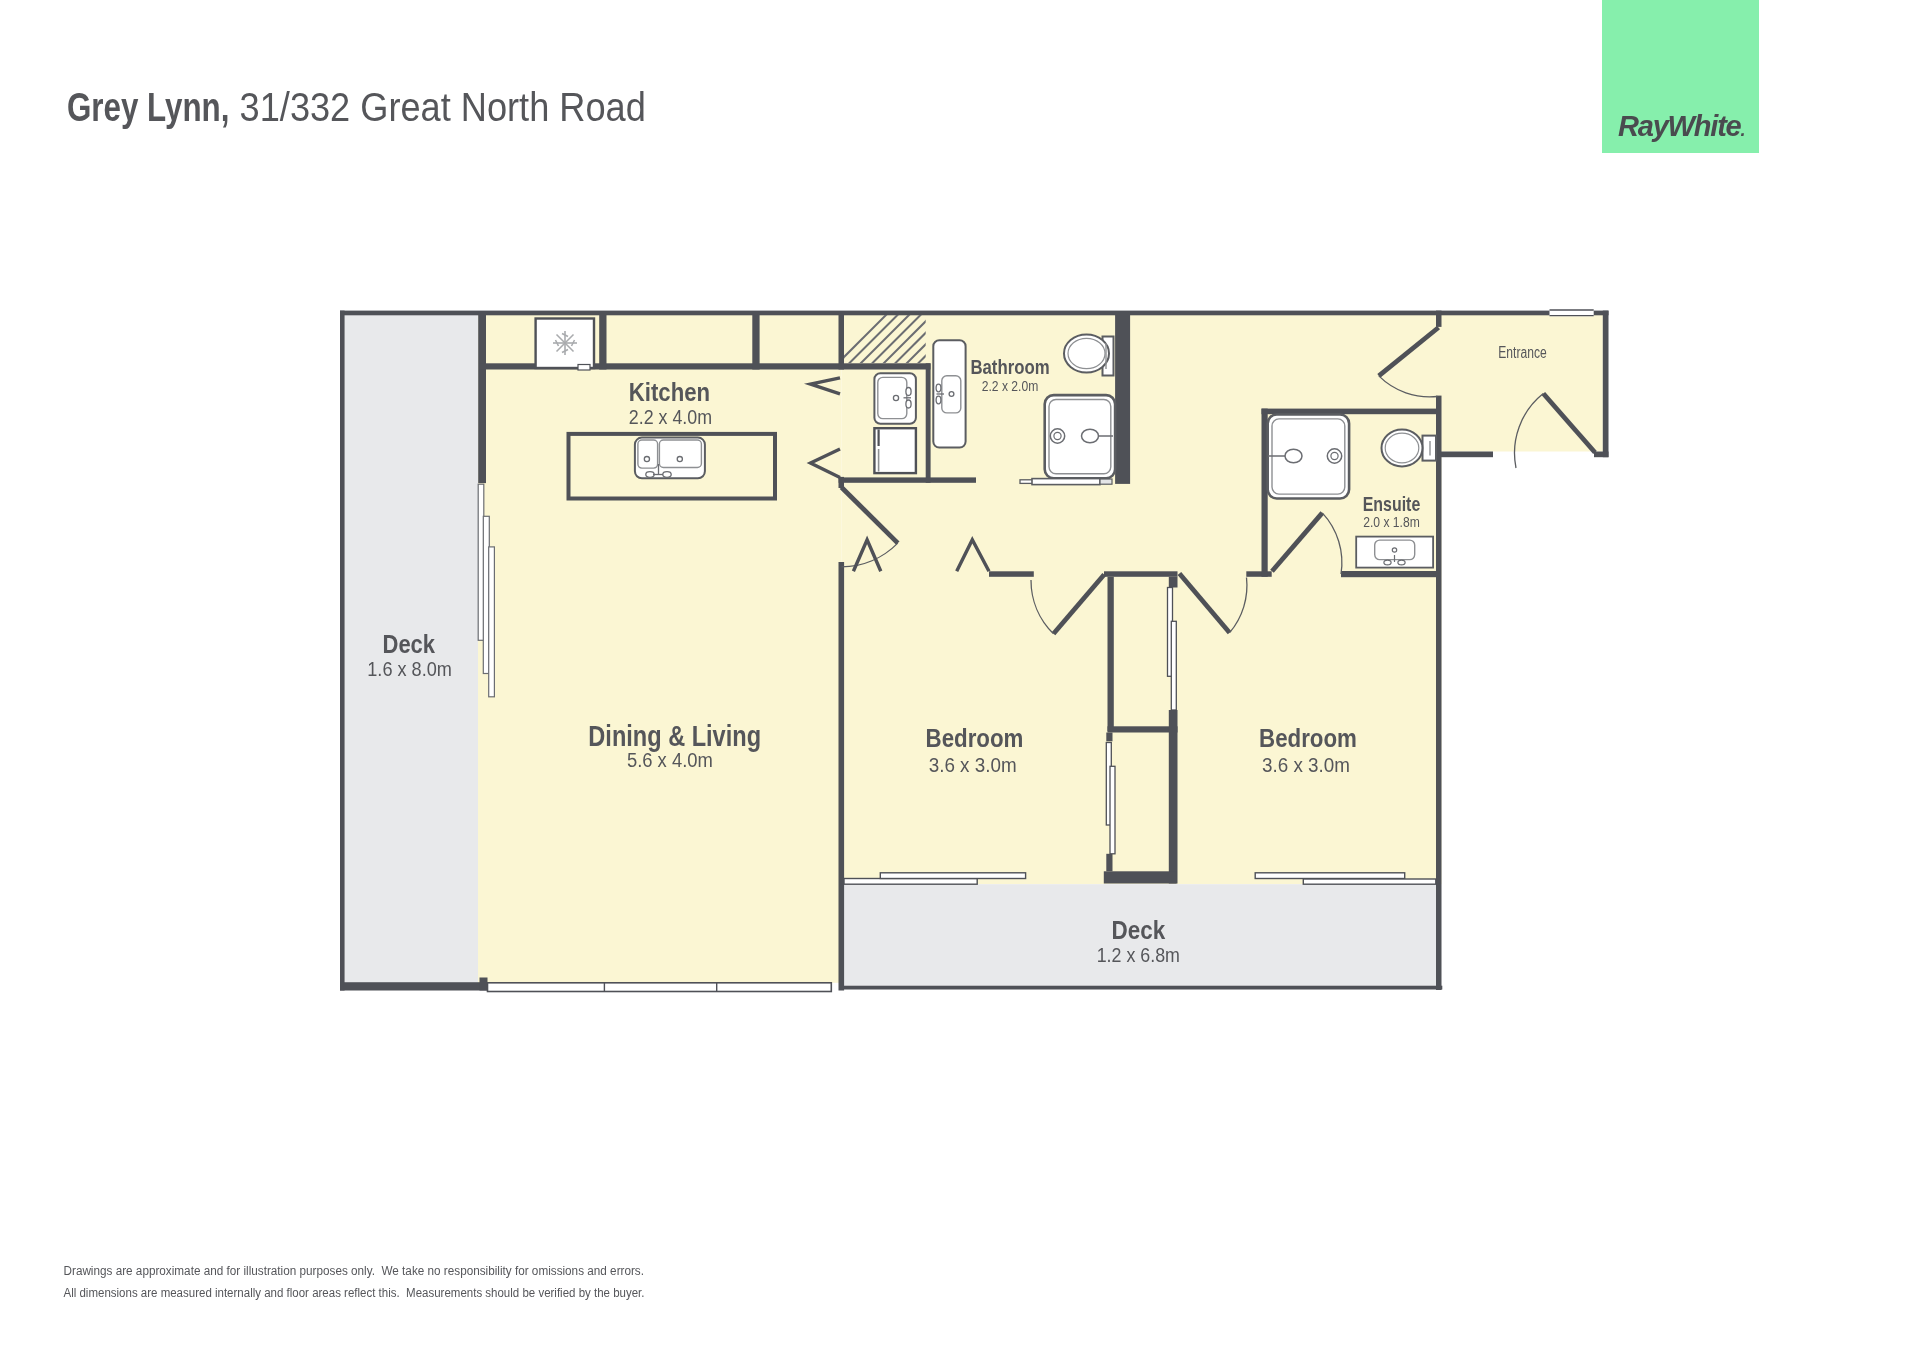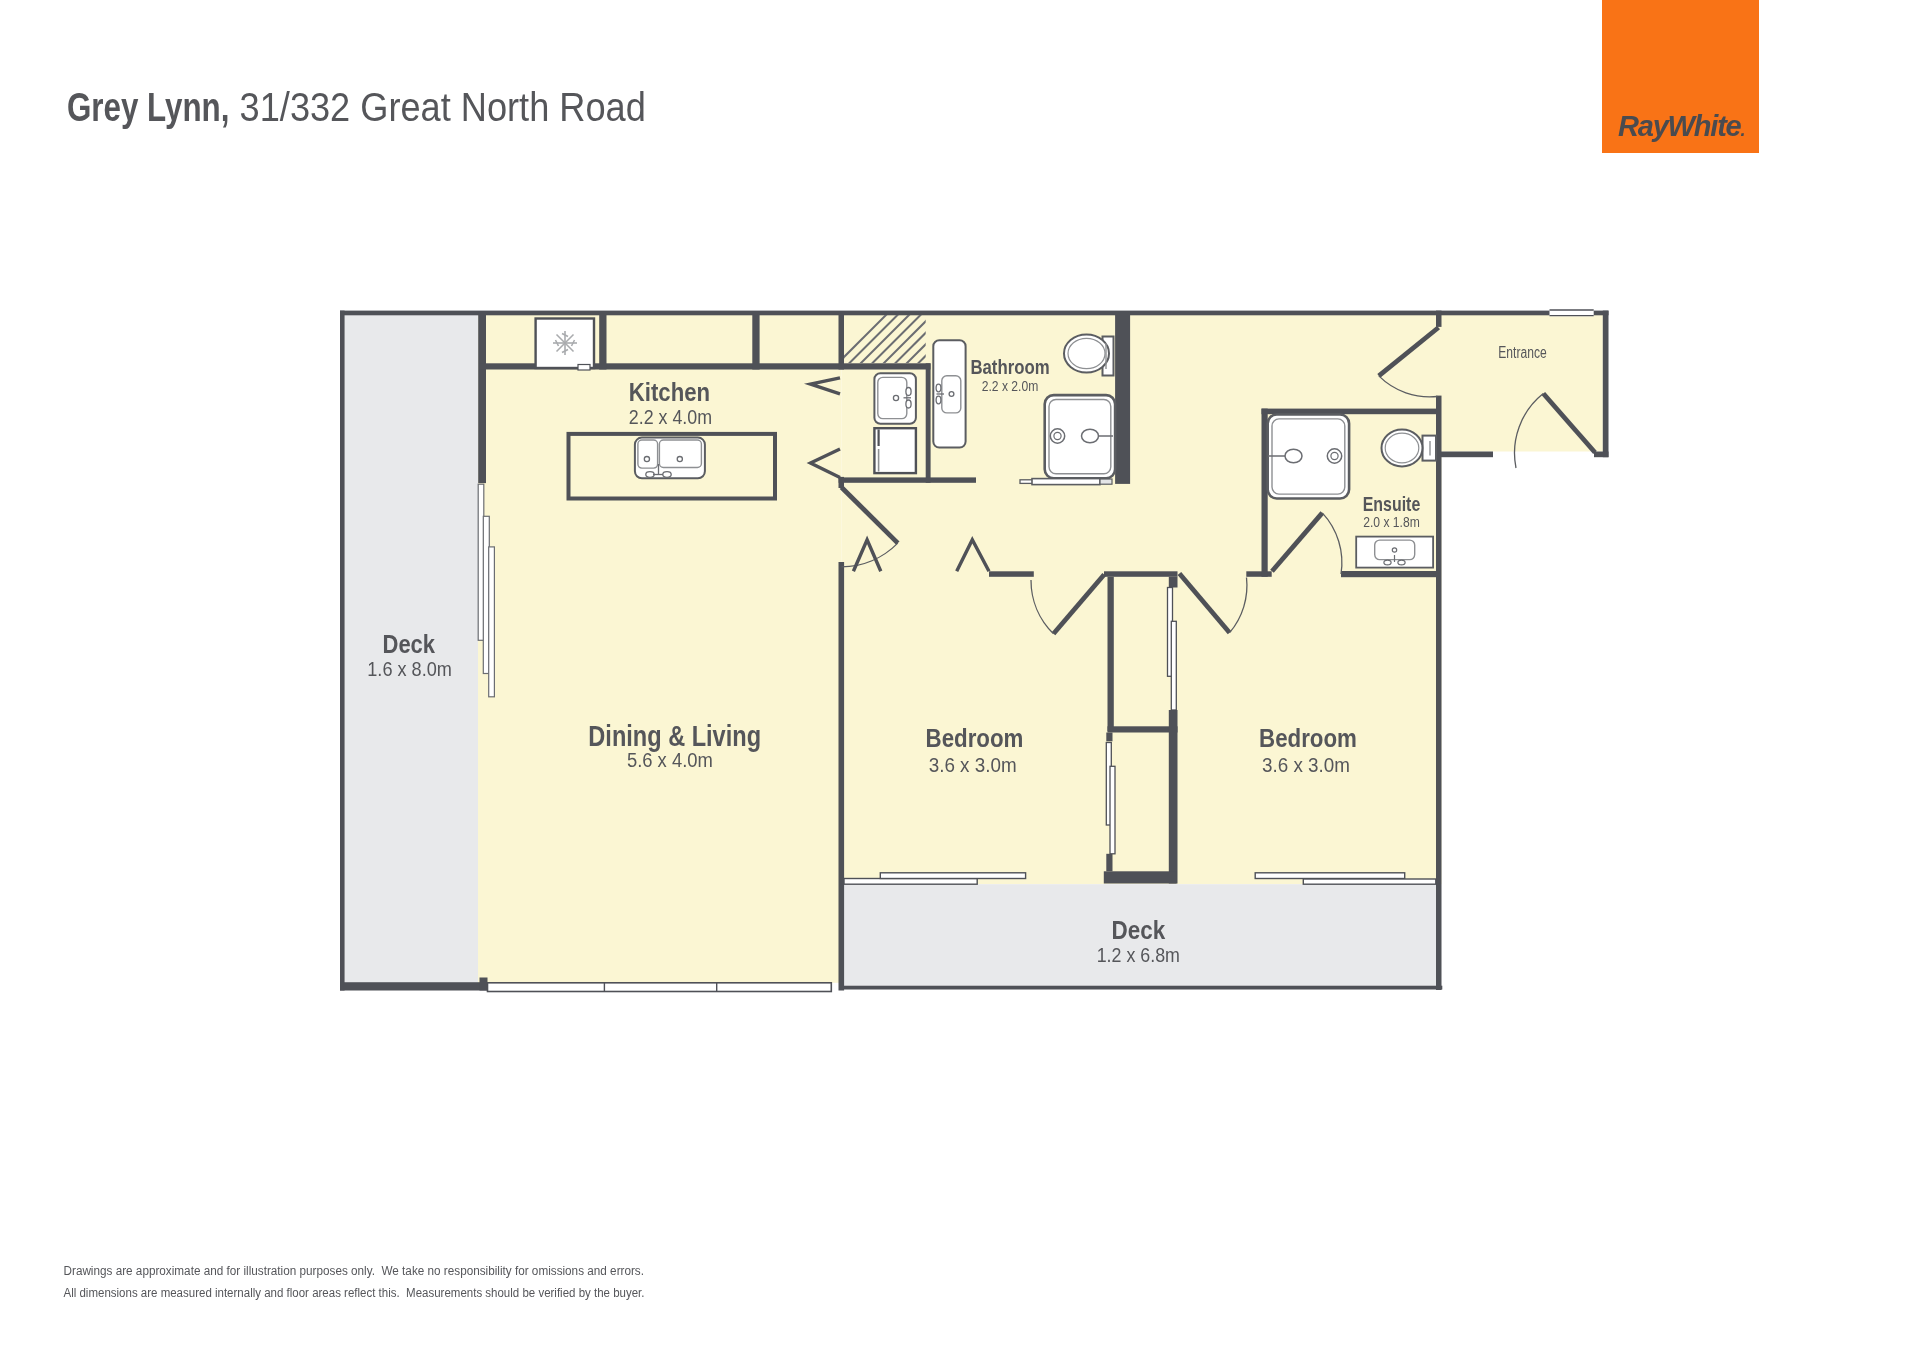--- a/index.html
+++ b/index.html
@@ -1,17 +1,17 @@
 <!DOCTYPE html>
 <html><head>
 <meta charset="utf-8">
 <style>
   html,body{margin:0;padding:0;background:#ffffff;width:1920px;height:1357px;overflow:hidden;}
   body{font-family:"Liberation Sans", sans-serif;position:relative;}
-  #logo{position:absolute;left:1602px;top:0;width:157px;height:153px;background:#f97316;}
+  #logo{position:absolute;left:1602px;top:0;width:157px;height:153px;background:#86efac;}
   #logo > span{position:absolute;left:16px;top:110px;font-size:29px;font-weight:700;font-style:italic;color:#4a4b4f;letter-spacing:-1.2px;white-space:nowrap;}
   svg{position:absolute;left:0;top:0;}
   text{font-family:"Liberation Sans", sans-serif;fill:#55565a;}
   .rl{font-weight:700;}
 </style>
 </head>
 <body>
 
 <div id="logo">
     <span>RayWhite<span style="font-size:18px;">.</span></span>

